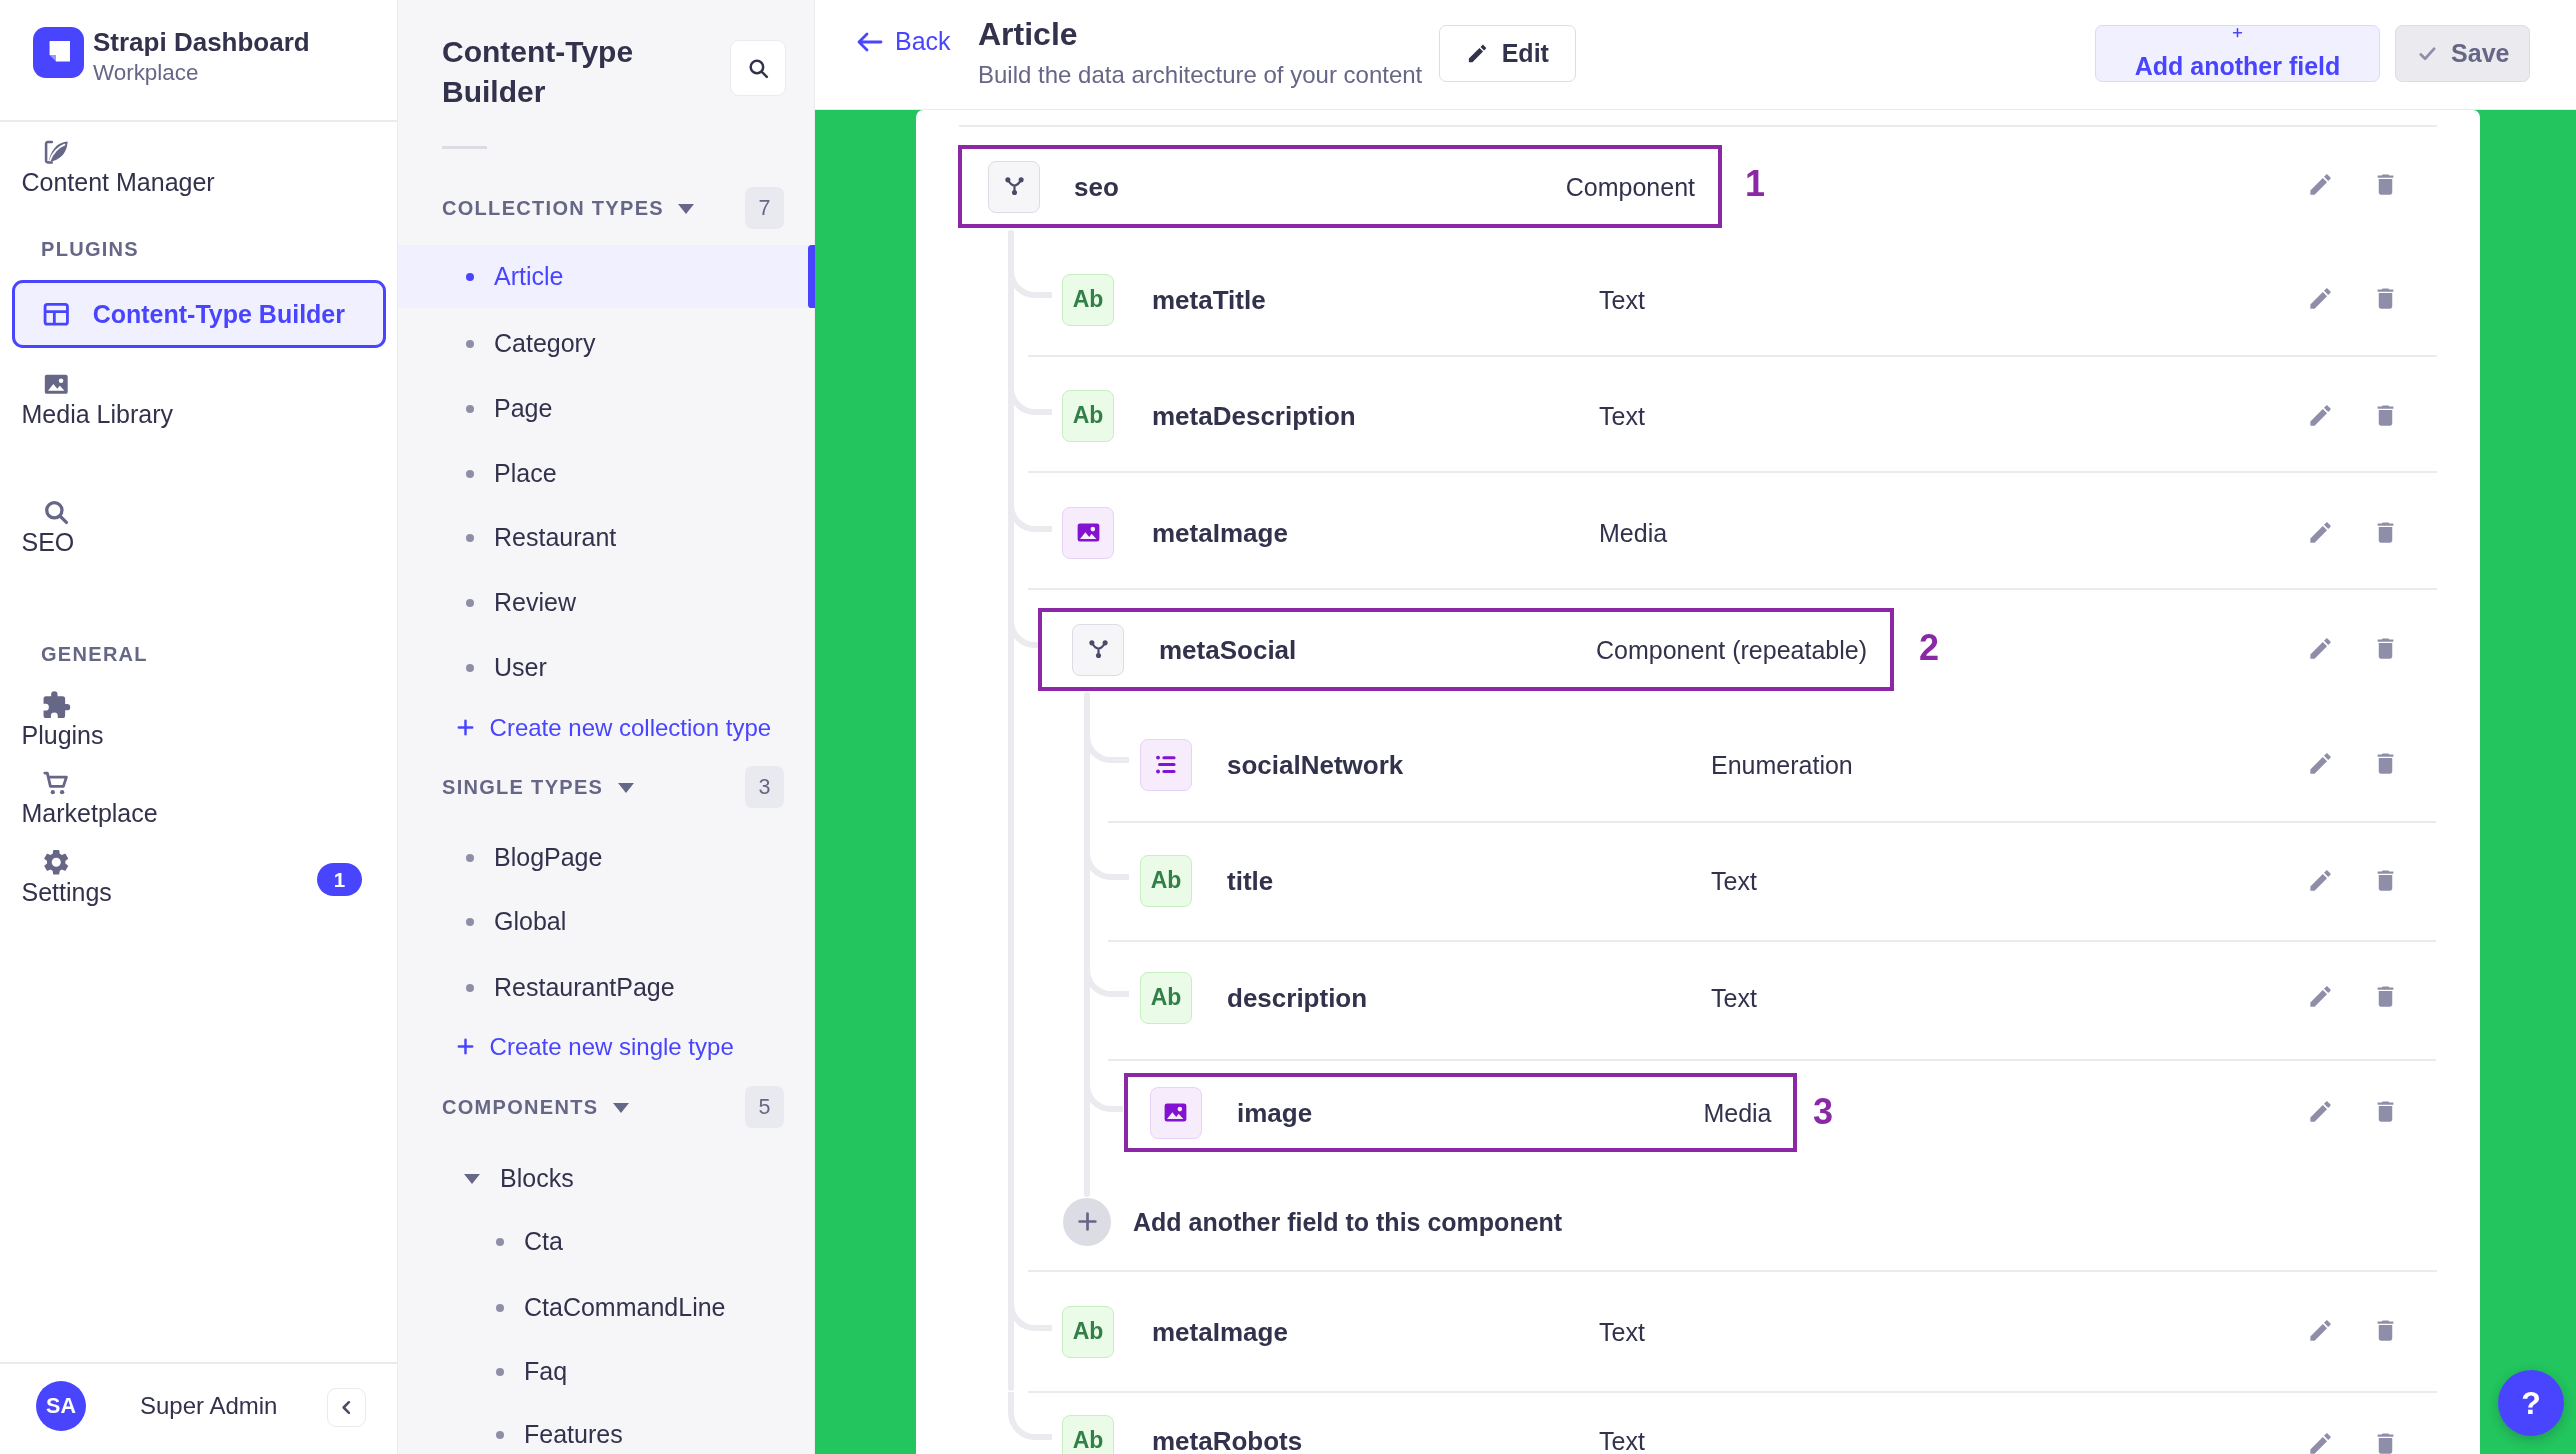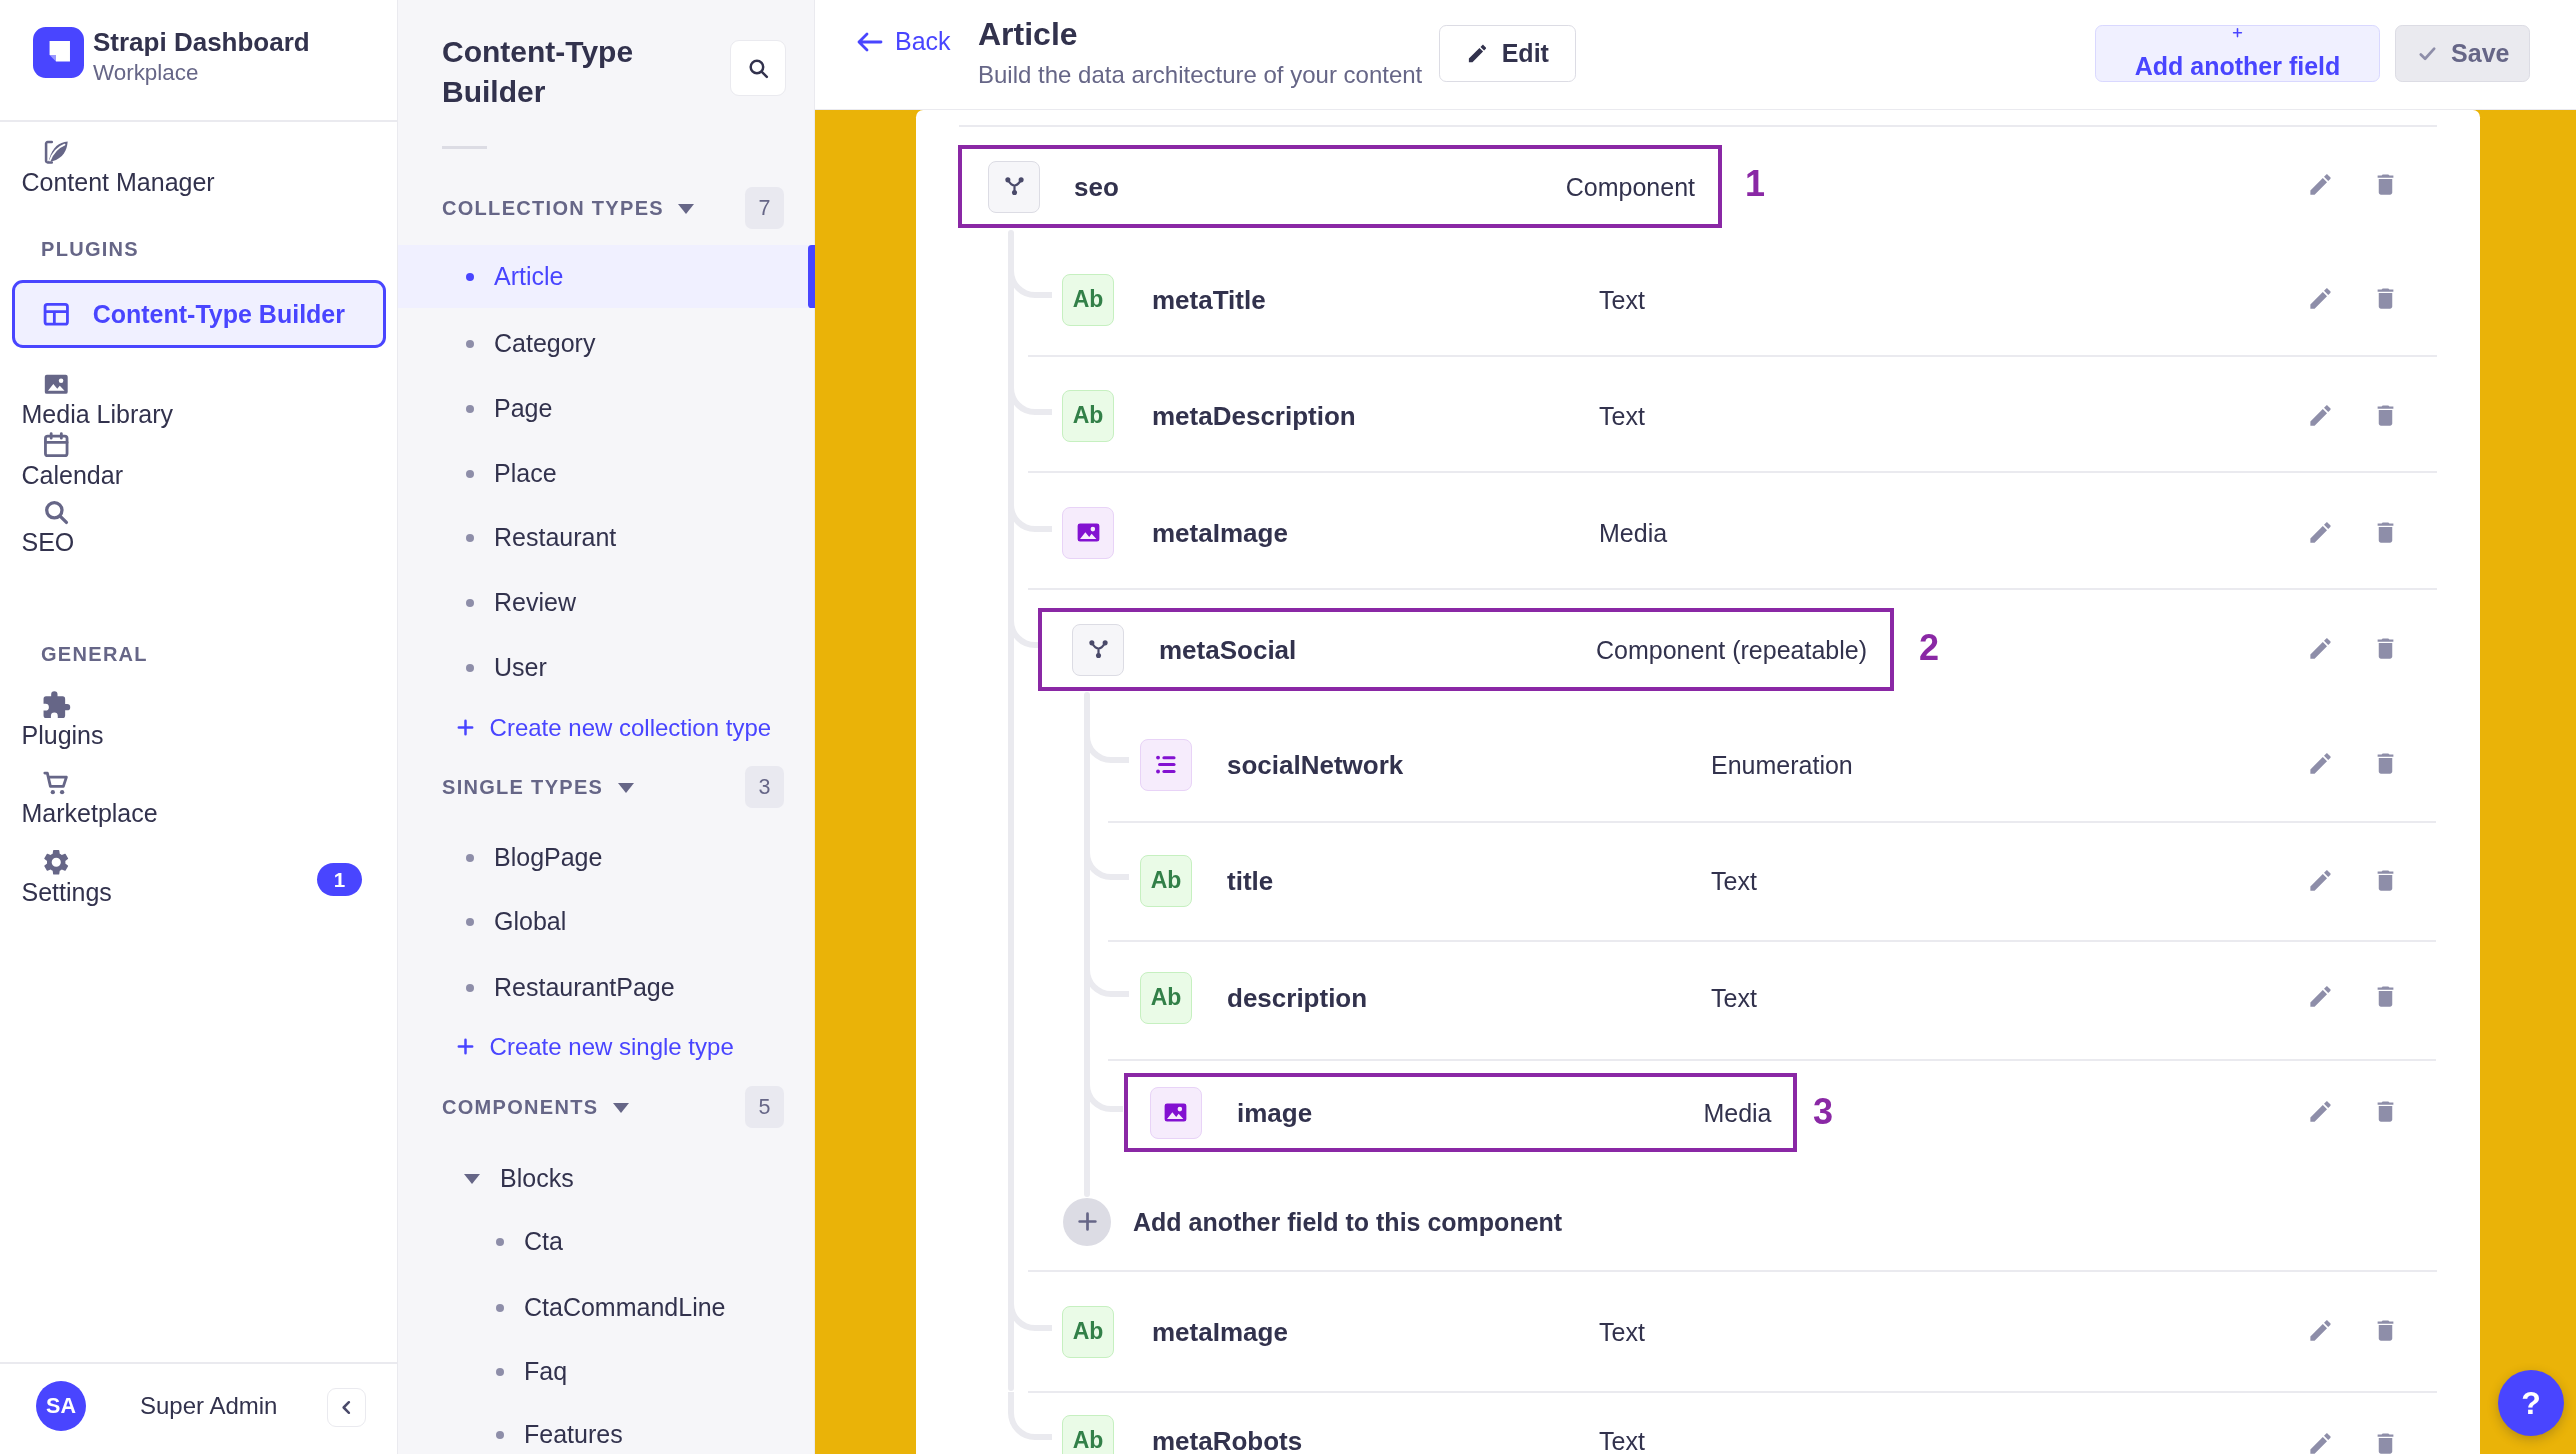--- a/index.html
+++ b/index.html
@@ -1,17 +1,17 @@
 <!DOCTYPE html>
 <html style="font-size:14.4px"><head>
 <meta charset="utf-8">
 <style>
   html,body{margin:0;padding:0;width:2576px;height:1454px;overflow:hidden;
     font-family:"Liberation Sans",sans-serif;background:#F6F6F9;}
-  #root{position:relative;width:2576px;height:1454px;background:#eab308;}
+  #root{position:relative;width:2576px;height:1454px;background:#22c55e;}
   .abs{position:absolute;}
   svg{display:block;}
   button{font-family:inherit;border:none;background:none;padding:0;cursor:pointer;}
 
   
   #nav{left:0;top:0;width:398px;height:1454px;background:#fff;border-right:1.8px solid #EAEAEF;box-sizing:border-box;}
   .logo-box{left:33px;top:27px;width:51px;height:51px;}
   .app-name{left:93px;top:27px;font-size:26px;font-weight:bold;color:#32324D;}
   .app-sub{left:93px;top:60px;font-size:22.4px;color:#666687;}
   .nav-div{left:0;top:120px;width:398px;height:1.8px;background:#EAEAEF;}
@@ -121,29 +121,20 @@
       <span class="nico">
         <svg viewBox="0 0 24 24" width="30.5" height="30.5" fill="currentColor">
             <path d="M4.5 4.5h15A1.5 1.5 0 0 1 21 6v12a1.5 1.5 0 0 1-1.5 1.5h-15A1.5 1.5 0 0 1 3 18V6a1.5 1.5 0 0 1 1.5-1.5z"></path>
             <circle fill="#fff" cx="15.8" cy="9.3" r="1.8"></circle>
             <path fill="#fff" d="M5.5 17.2l4.2-5.4 3.1 3.8 2-2.5 3.7 4.1z"></path>
           </svg>
       </span>
       <span class="nlabel">Media Library</span>
     </div>
 
-    <div class="abs nav-item" style="top:430px">
-      <span class="nico">
-        <svg viewBox="0 0 24 24" width="30.5" height="30.5" fill="none" stroke="currentColor" stroke-width="2.2" stroke-linecap="round">
-            <rect x="3.5" y="4.8" width="17" height="15.4" rx="1.8"></rect>
-            <path d="M3.5 9.8h17M8 2.8v3.6M16 2.8v3.6"></path>
-          </svg>
-      </span>
-      <span class="nlabel">Calendar</span>
-    </div>
 
     <div class="abs nav-item" style="top:497px">
       <span class="nico">
         <svg viewBox="0 0 24 24" width="30.5" height="30.5" fill="none" stroke="currentColor" stroke-width="2.6" stroke-linecap="round">
             <circle cx="10.5" cy="10.5" r="6"></circle>
             <path d="M15.2 15.2L20 20"></path>
           </svg>
       </span>
       <span class="nlabel">SEO</span>
     </div>

